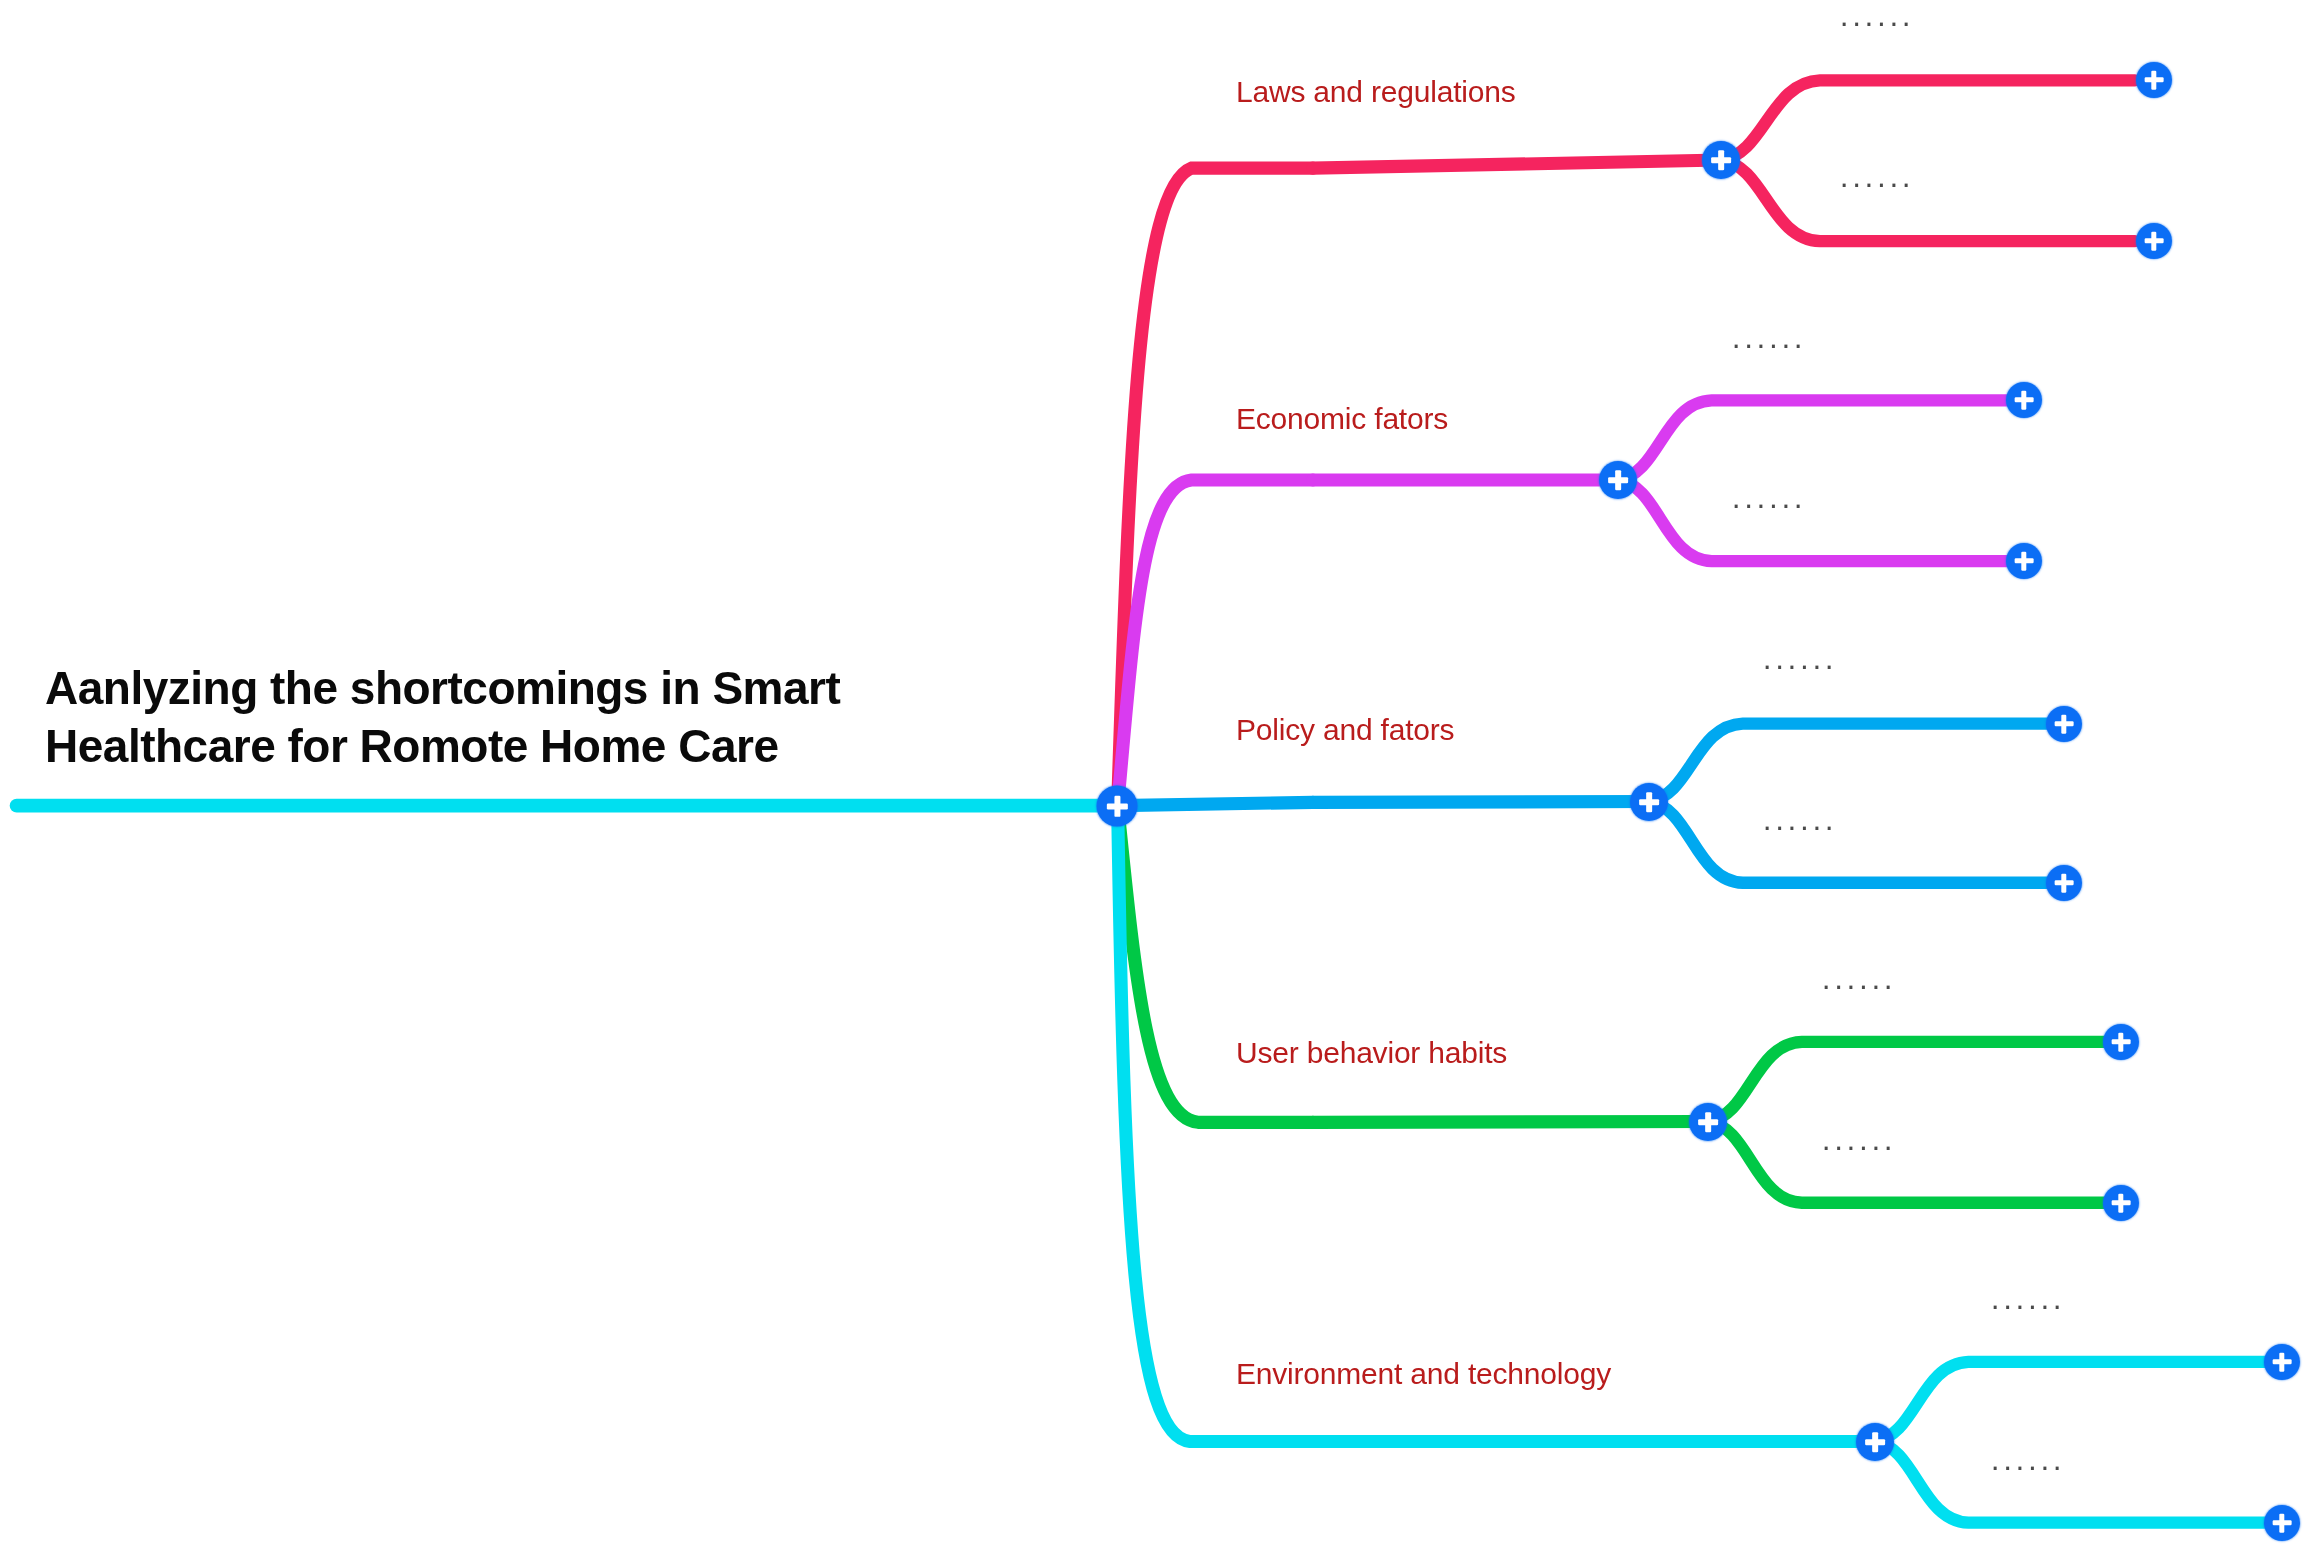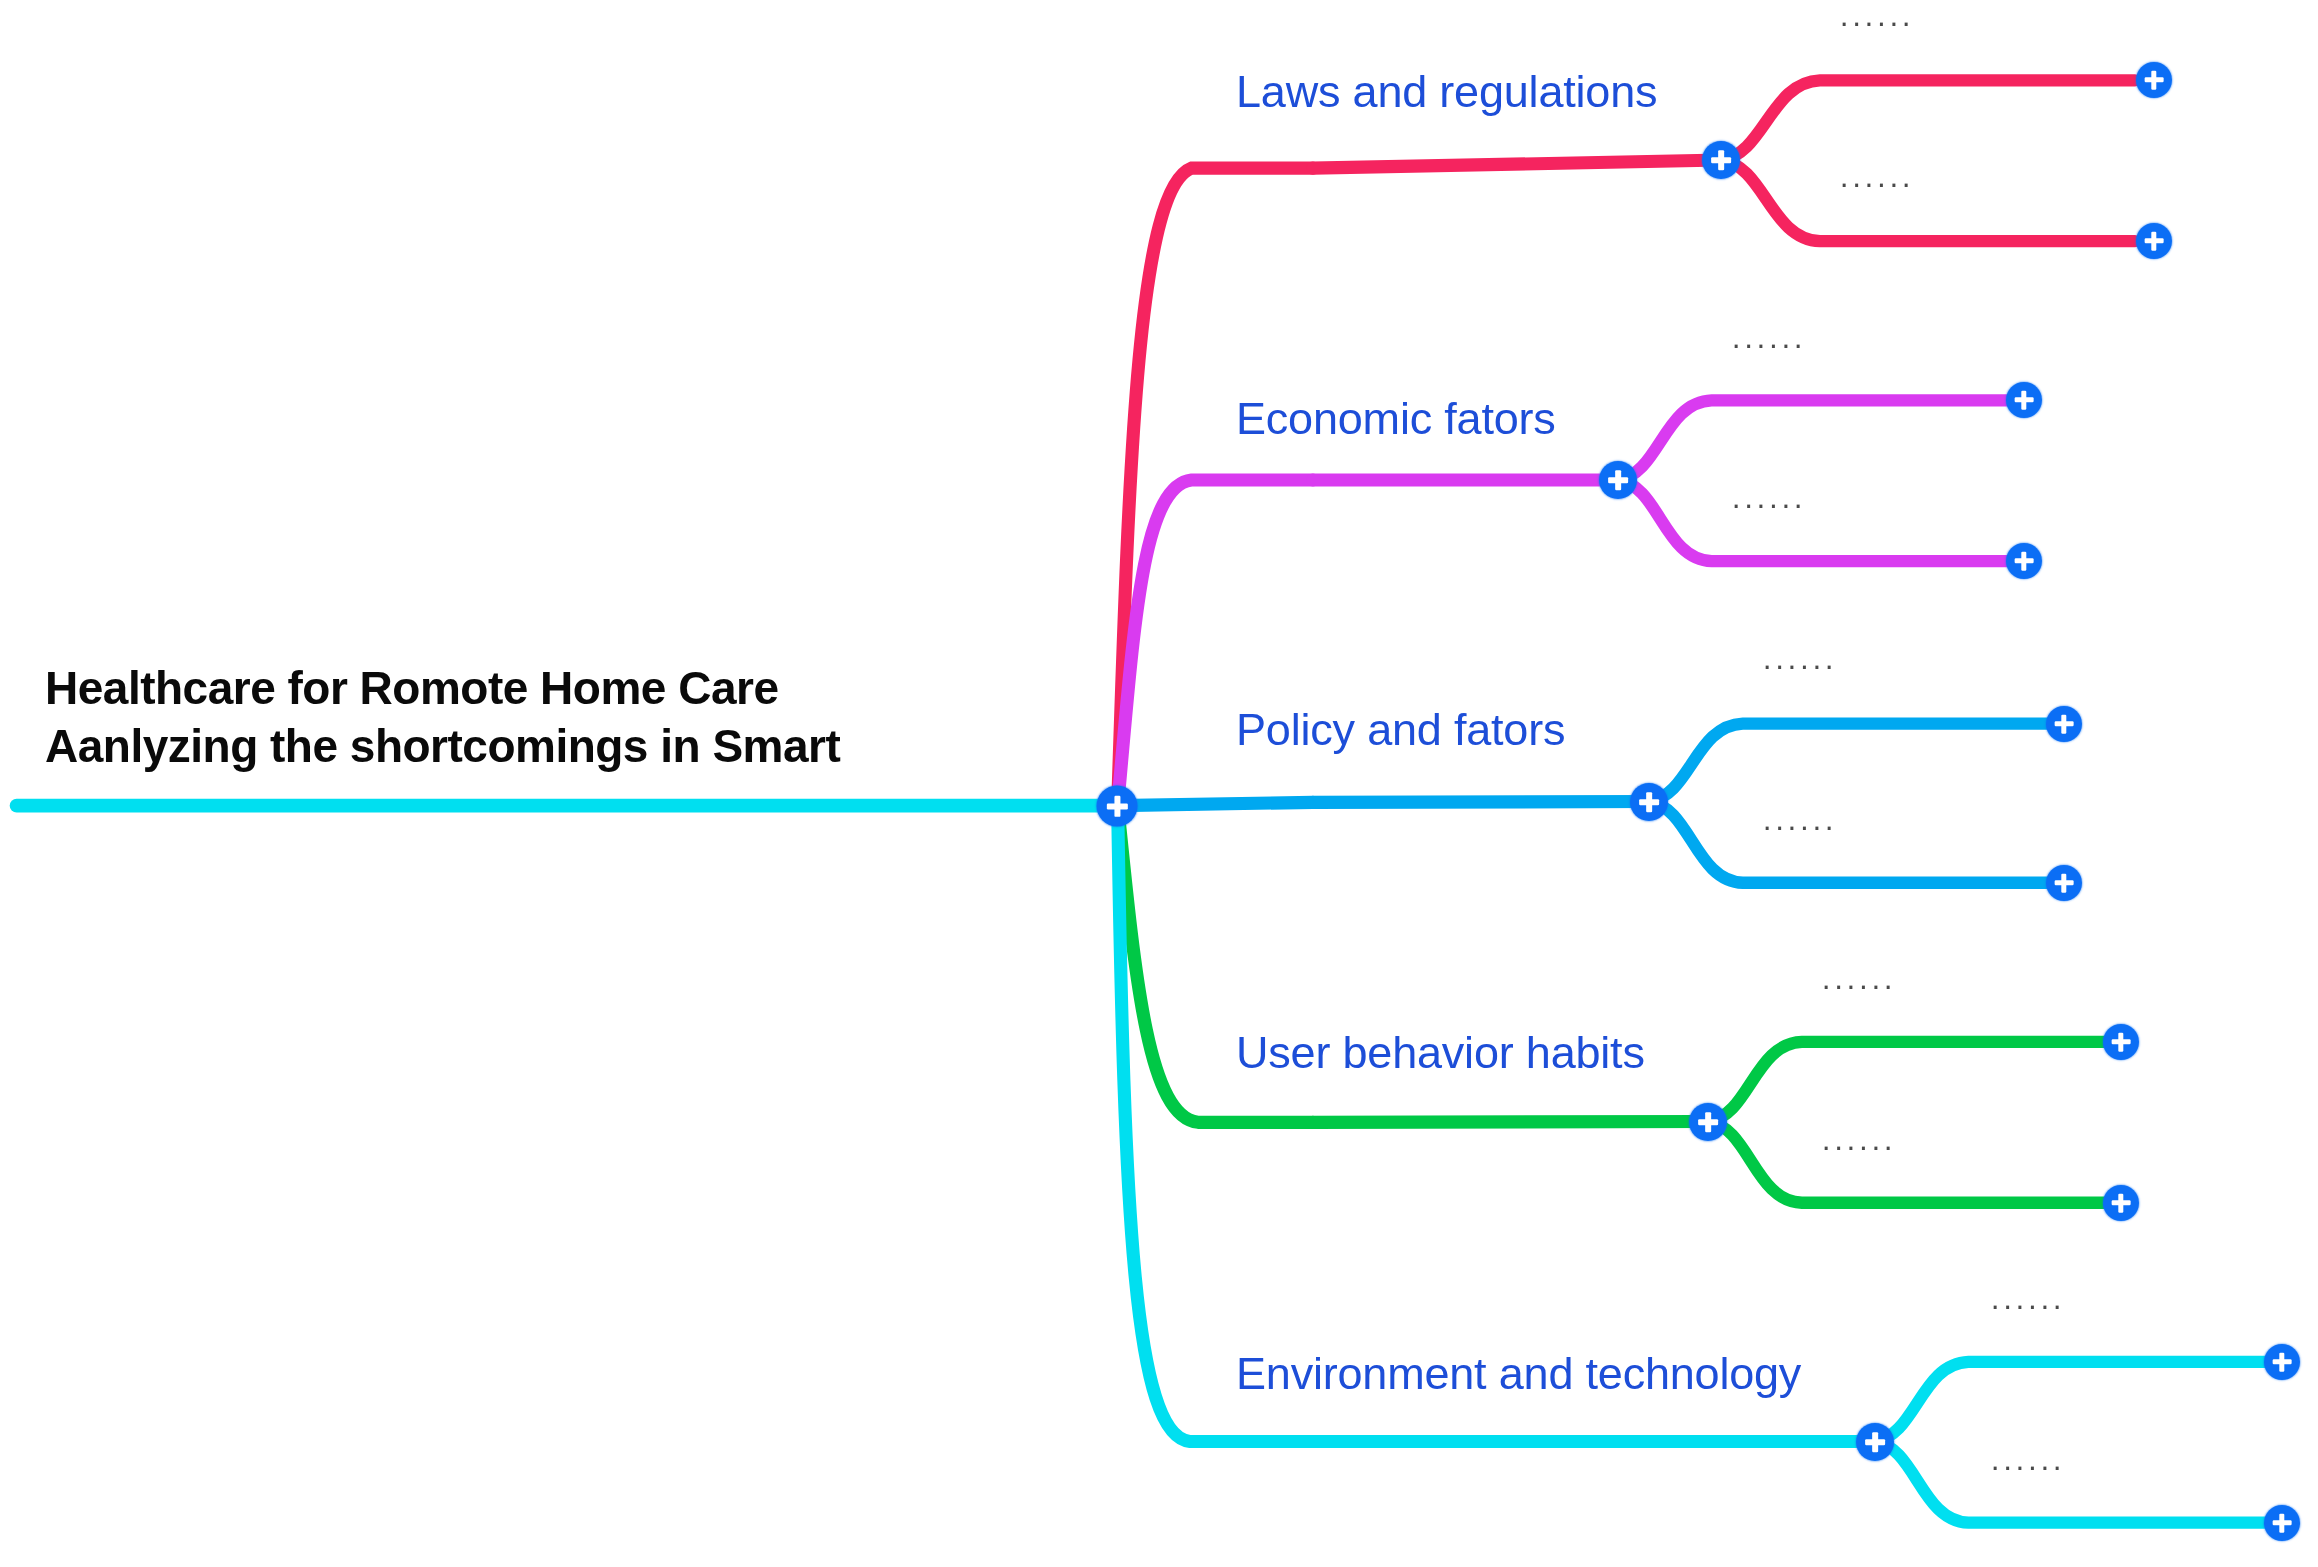--- a/index.html
+++ b/index.html
@@ -21,23 +21,23 @@
   }
   #wires {
     position: absolute;
     left: 0;
     top: 0;
     width: 2319px;
     height: 1567px;
   }
   .node-label {
     position: absolute;
-    color: #1d4ed8;
+    color: #b91c1c;
     font-family: "Liberation Sans", sans-serif;
-    font-size: 45px;
+    font-size: 30px;
     line-height: 1.14;
     letter-spacing: -0.2px;
     white-space: nowrap;
     transform: translateY(-50%);
   }
   .root-label {
     position: absolute;
     color: #0a0a0a;
     font-family: "Liberation Sans", sans-serif;
     font-weight: bold;
@@ -114,22 +114,22 @@
     <path d="M 2082 1367 C 2132 1360 2138 1272 2196 1270 L 2582 1270" stroke="#00c846" stroke-width="15" fill="none" stroke-linecap="round"></path>
     <path d="M 2082 1367 C 2132 1374 2138 1464 2196 1466 L 2582 1466" stroke="#00c846" stroke-width="15" fill="none" stroke-linecap="round"></path>
 
     <path d="M 1362 982 C 1370 1490 1382 1750 1450 1757 L 1600 1757" stroke="#00dff0" stroke-width="16" fill="none" stroke-linecap="round"></path>
     <path d="M 1600 1757 L 2285 1757" stroke="#00dff0" stroke-width="16" fill="none" stroke-linecap="round"></path>
     <path d="M 2285 1757 C 2335 1750 2341 1662 2399 1660 L 2778 1660" stroke="#00dff0" stroke-width="15" fill="none" stroke-linecap="round"></path>
     <path d="M 2285 1757 C 2335 1764 2341 1854 2399 1856 L 2778 1856" stroke="#00dff0" stroke-width="15" fill="none" stroke-linecap="round"></path>
   </svg>
 
   <div class="root-label" style="left:45px; top:660px;">
+    <span>Aanlyzing the shortcomings in Smart</span>
     <span>Healthcare for Romote Home Care</span>
-    <span>Aanlyzing the shortcomings in Smart</span>
   </div>
 
   <div class="node-label" style="left:1236px; top:92px;">Laws and regulations</div>
 
   <div class="node-label" style="left:1236px; top:412px;margin-top:7px;">Economic fators</div>
 
   <div class="node-label" style="left:1236px; top:730px;">Policy and fators</div>
 
   <div class="node-label" style="left:1236px; top:1053px;">User behavior habits</div>
 

